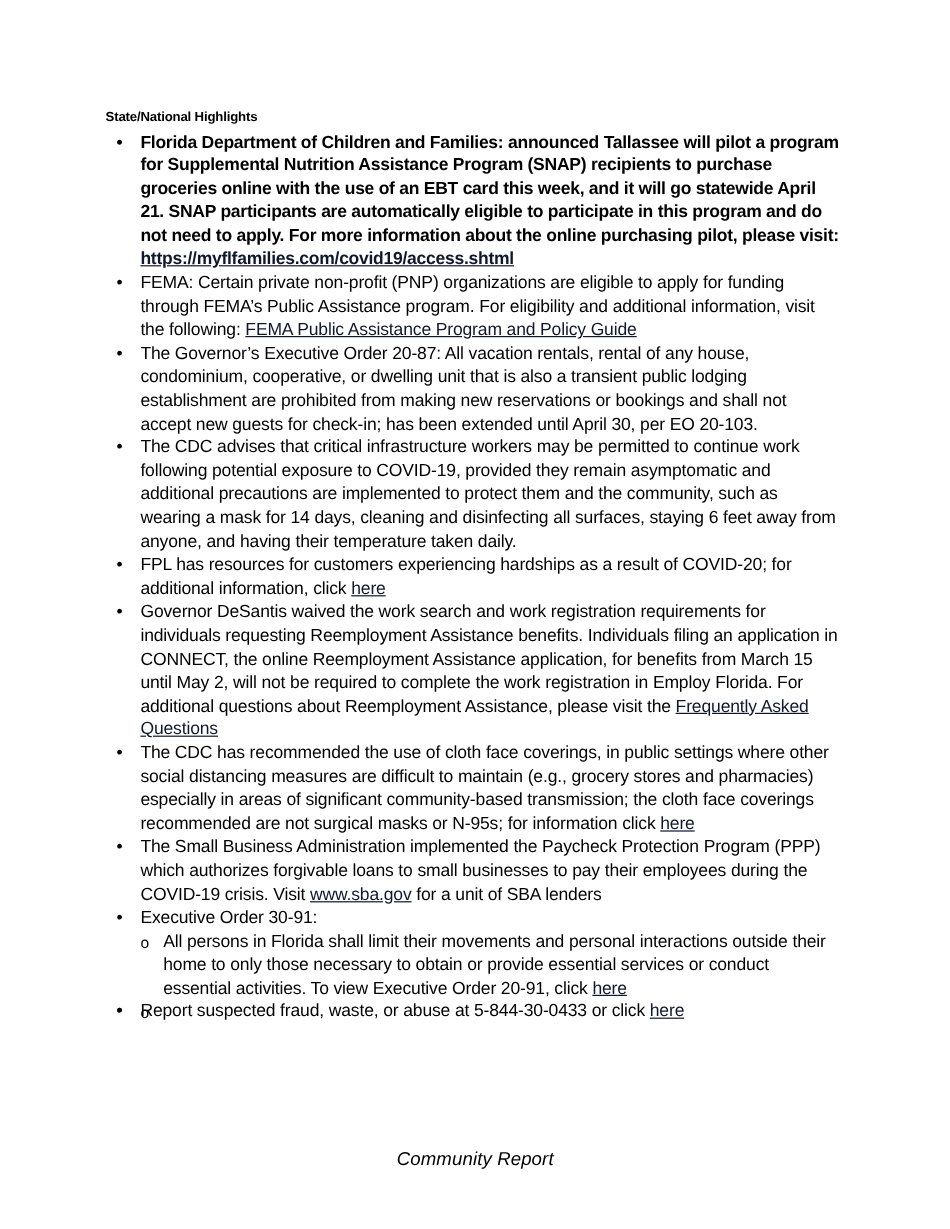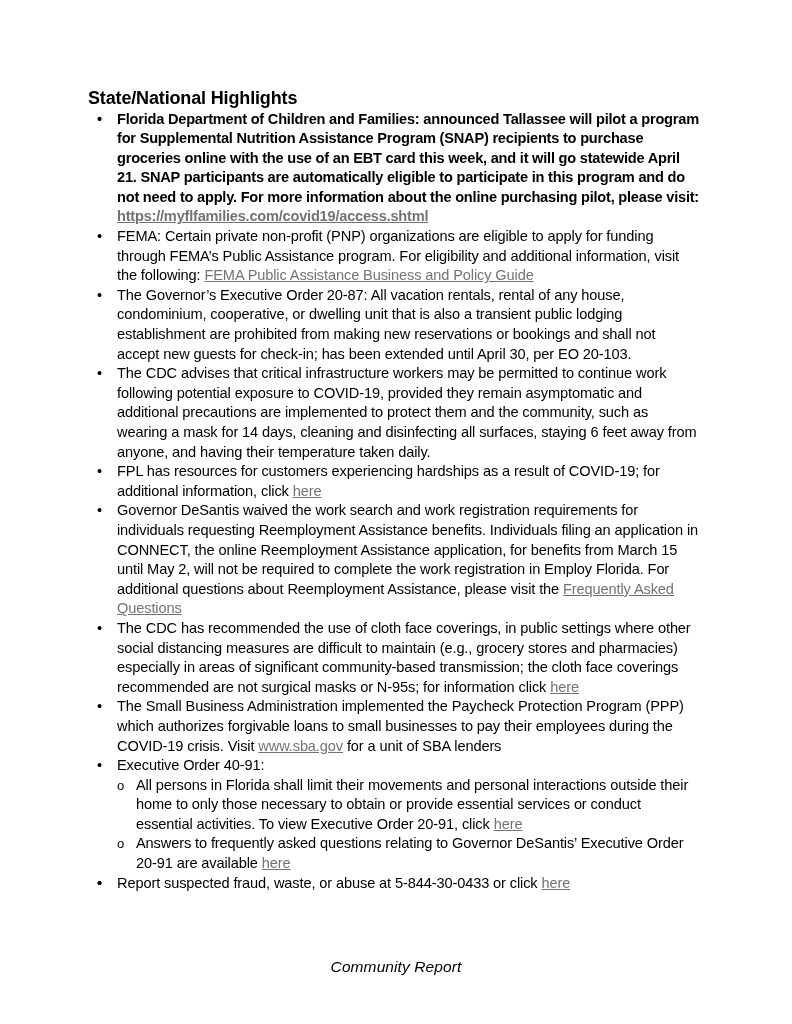--- a/index.html
+++ b/index.html
@@ -22,21 +22,21 @@
     height: 1024px;
     background: #ffffff;
   }
   .content {
     position: absolute;
     left: 88px;
     top: 89px;
     width: 612px;
   }
   .doc-heading {
-    font-size: 18px;
+    font-size: 11px;
     font-weight: bold;
     line-height: 19.5px;
     letter-spacing: -0.15px;
     margin: 0 0 1px 0;
   }
   ul.bullets {
     list-style: none;
     margin: 0;
     padding: 0;
   }
@@ -77,21 +77,21 @@
   }
   li.subbullet > .marker {
     position: absolute;
     left: 29px;
     top: 0;
     width: 13px;
     font-size: 13px;
     line-height: 19.6px;
   }
   a.link, span.link {
-    color: #737373;
+    color: #0f172a;
     text-decoration: underline;
   }
   span.link.bold-link {
     font-weight: bold;
   }
   .footer {
     position: absolute;
     left: 0;
     top: 957px;
     width: 792px;
@@ -105,31 +105,31 @@
 </head>
 <body>
 
 <div class="page">
   <div class="content">
 
     <div class="doc-heading">State/National Highlights</div>
 
     <ul class="bullets" id="bullet-list">
         <li class="bullet bold-item"><span class="marker">•</span><span><span>Florida Department of Children and Families: announced Tallassee will pilot a program for Supplemental Nutrition Assistance Program (SNAP) recipients to purchase groceries online with the use of an EBT card this week, and it will go statewide April 21. SNAP participants are automatically eligible to participate in this program and do not need to apply. For more information about the online purchasing pilot, please visit: </span><span class="link bold-link">https://myflfamilies.com/covid19/access.shtml</span></span></li>
-        <li class="bullet"><span class="marker">•</span><span><span>FEMA: Certain private non-profit (PNP) organizations are eligible to apply for funding through FEMA’s Public Assistance program.  For eligibility and additional information, visit the following: </span><span class="link">FEMA Public Assistance Business and Policy Guide</span></span></li>
+        <li class="bullet"><span class="marker">•</span><span><span>FEMA: Certain private non-profit (PNP) organizations are eligible to apply for funding through FEMA’s Public Assistance program.  For eligibility and additional information, visit the following: </span><span class="link">FEMA Public Assistance Program and Policy Guide</span></span></li>
         <li class="bullet"><span class="marker">•</span><span><span>The Governor’s Executive Order 20-87: All vacation rentals, rental of any house, condominium, cooperative, or dwelling unit that is also a transient public lodging establishment are prohibited from making new reservations or bookings and shall not accept new guests for check-in; has been extended until April 30, per EO 20-103.</span></span></li>
         <li class="bullet"><span class="marker">•</span><span><span>The CDC advises that critical infrastructure workers may be permitted to continue work following potential exposure to COVID-19, provided they remain asymptomatic and additional precautions are implemented to protect them and the community, such as wearing a mask for 14 days, cleaning and disinfecting all surfaces, staying 6 feet away from anyone, and having their temperature taken daily.</span></span></li>
-        <li class="bullet"><span class="marker">•</span><span><span>FPL has resources for customers experiencing hardships as a result of COVID-19; for additional information, click </span><span class="link">here</span></span></li>
+        <li class="bullet"><span class="marker">•</span><span><span>FPL has resources for customers experiencing hardships as a result of COVID-20; for additional information, click </span><span class="link">here</span></span></li>
         <li class="bullet"><span class="marker">•</span><span><span>Governor DeSantis waived the work search and work registration requirements for individuals requesting Reemployment Assistance benefits. Individuals filing an application in CONNECT, the online Reemployment Assistance application, for benefits from March 15 until May 2, will not be required to complete the work registration in Employ Florida. For additional questions about Reemployment Assistance, please visit the </span><span class="link">Frequently Asked Questions</span></span></li>
         <li class="bullet"><span class="marker">•</span><span><span>The CDC has recommended the use of cloth face coverings, in public settings where other social distancing measures are difficult to maintain (e.g., grocery stores and pharmacies) especially in areas of significant community-based transmission; the cloth face coverings recommended are not surgical masks or N-95s; for information click </span><span class="link">here</span></span></li>
         <li class="bullet"><span class="marker">•</span><span><span>The Small Business Administration implemented the Paycheck Protection Program (PPP) which authorizes forgivable loans to small businesses to pay their employees during the COVID-19 crisis. Visit </span><span class="link">www.sba.gov</span><span> for a unit of SBA lenders</span></span></li>
-        <li class="bullet"><span class="marker">•</span><span><span>Executive Order 40-91:</span></span></li>
+        <li class="bullet"><span class="marker">•</span><span><span>Executive Order 30-91:</span></span></li>
         <ul class="subbullets">
           <li class="subbullet"><span class="marker">o</span><span><span>All persons in Florida shall limit their movements and personal interactions outside their home to only those necessary to obtain or provide essential services or conduct essential activities. To view Executive Order 20-91, click </span><span class="link">here</span></span></li>
-          <li class="subbullet"><span class="marker">o</span><span><span>Answers to frequently asked questions relating to Governor DeSantis’ Executive Order 20-91 are available </span><span class="link">here</span></span></li>
+          <li class="subbullet"><span class="marker">o</span></li>
         </ul>
         <li class="bullet"><span class="marker">•</span></li>
         <li class="bullet"><span class="marker">•</span><span><span>Report suspected fraud, waste, or abuse at 5-844-30-0433 or click </span><span class="link">here</span></span></li>
       </ul>
 
   </div>
 
   <div class="footer">Community Report</div>
 </div>
 

